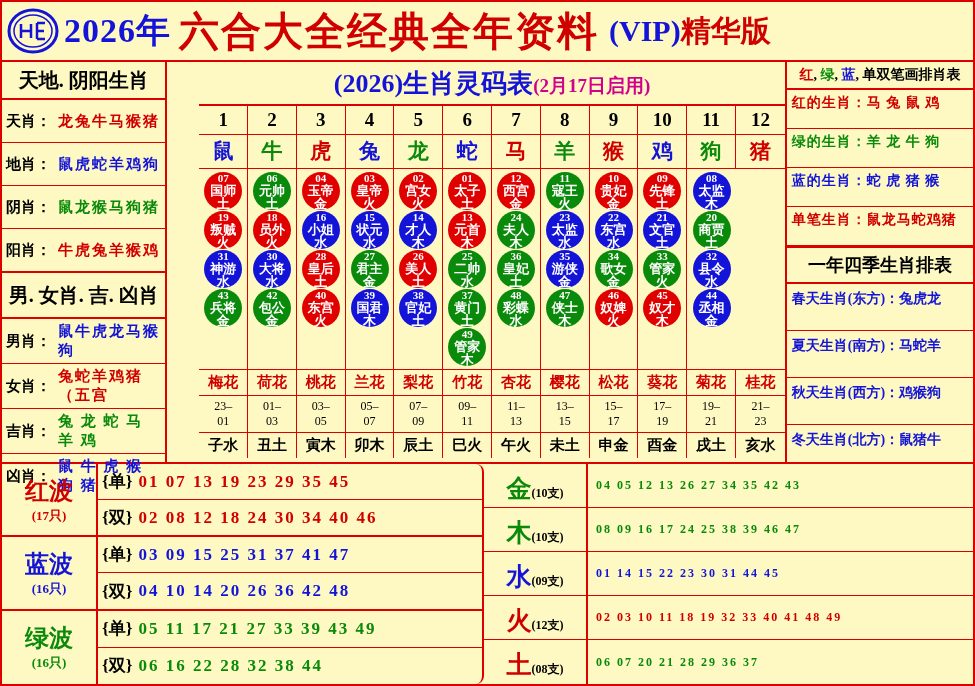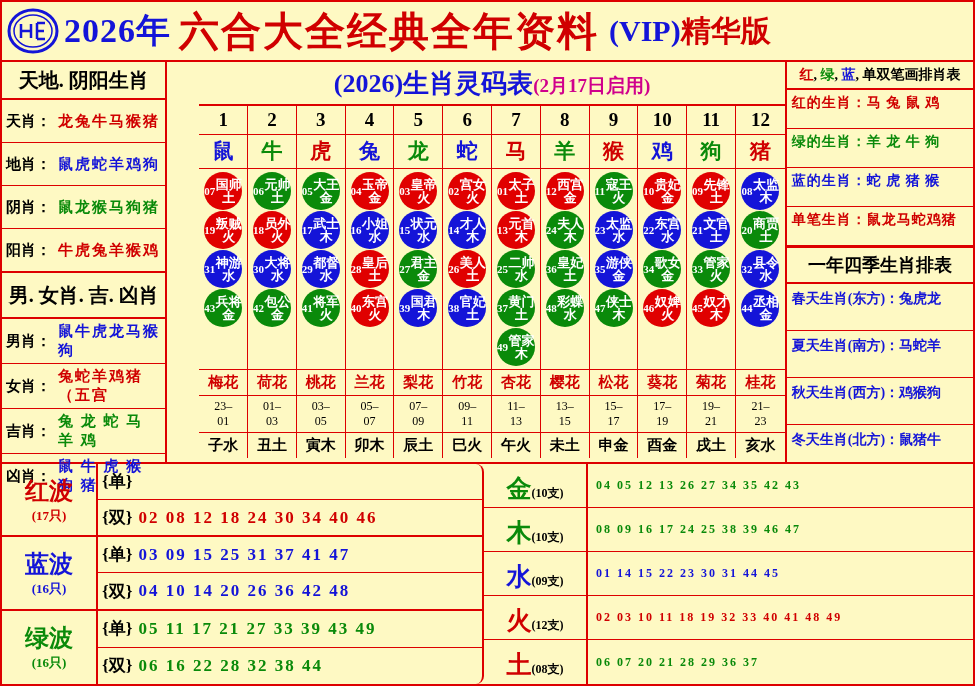--- a/index.html
+++ b/index.html
@@ -39,21 +39,21 @@
   .mtitle{text-align:center;padding:4px 0 3px;border-bottom:2px solid #d00;font-family:"Liberation Serif",serif;font-weight:bold;}
   .mtitle .t1{color:#1414d8;font-size:26px;}
   .mtitle .t2{color:#d0008c;font-size:19px;}
   .grid{display:grid;grid-template-columns:repeat(12,1fr);}
   .gcell{border-right:1px solid #d00;box-sizing:border-box;text-align:center;}
   .gcell:last-child{border-right:none;}
   .rowline{border-bottom:1px solid #d00;}
   .numhdr{font-size:19px;font-weight:bold;color:#000;padding:3px 0;font-family:"Liberation Serif",serif;}
   .zodiac{font-size:21px;font-weight:bold;padding:2px 0 3px;font-family:"Liberation Serif",serif;}
   .ballrow{padding:2px 0;}
-  .ball{width:38px;height:38px;border-radius:50%;margin:1px auto;color:#fff;display:flex;flex-direction:row;align-items:center;justify-content:center;line-height:1;font-family:"Liberation Serif",serif;}
+  .ball{width:38px;height:38px;border-radius:50%;margin:1px auto;color:#fff;display:flex;flex-direction:column;align-items:center;justify-content:center;line-height:1;font-family:"Liberation Serif",serif;}
   .ball .n{font-size:11px;font-weight:bold;}
   .ball .e{font-size:13px;font-weight:bold;}
   .b-red{background:#e00000;}
   .b-blue{background:#1414d8;}
   .b-green{background:#0a8a0a;}
   .flower{font-size:15px;font-weight:bold;color:#d00000;padding:3px 0;font-family:"Liberation Serif",serif;}
   .hours{font-size:12px;color:#000;padding:3px 12px;font-family:"Liberation Serif",serif;}
   .gz{font-size:15px;font-weight:bold;color:#000;padding:3px 0;font-family:"Liberation Serif",serif;}
 
   
@@ -207,38 +207,20 @@
               <div class="ball b-blue">
                 <span class="n">30</span>
                 <span class="e">大将水</span>
               </div>
               <div class="ball b-green">
                 <span class="n">42</span>
                 <span class="e">包公金</span>
               </div>
             </div>
             <div class="gcell ballrow">
-              <div class="ball b-green">
-                <span class="n">05</span>
-                <span class="e">大王金</span>
-              </div>
-              <div class="ball b-blue">
-                <span class="n">17</span>
-                <span class="e">武士木</span>
-              </div>
-              <div class="ball b-blue">
-                <span class="n">29</span>
-                <span class="e">都督水</span>
-              </div>
-              <div class="ball b-green">
-                <span class="n">41</span>
-                <span class="e">将军火</span>
-              </div>
-            </div>
-            <div class="gcell ballrow">
               <div class="ball b-red">
                 <span class="n">04</span>
                 <span class="e">玉帝金</span>
               </div>
               <div class="ball b-blue">
                 <span class="n">16</span>
                 <span class="e">小姐水</span>
               </div>
               <div class="ball b-red">
                 <span class="n">28</span>
@@ -470,20 +452,21 @@
   <div class="bottom">
     <div class="bl">
       <div class="wave">
         <div class="wave-label">
           <span class="wn c-red">红波</span>
           <span class="wc c-red">(17只)</span>
         </div>
         <div class="wave-nums">
           <div class="wline">
             <span class="wtag">{单}</span>
+            <span class="wnums c-red">01 07 13 19 23 29 35 45</span>
           </div>
           <div class="wline">
             <span class="wtag">{双}</span>
             <span class="wnums c-red">02 08 12 18 24 30 34 40 46</span>
           </div>
         </div>
       </div>
       <div class="wave">
         <div class="wave-label">
           <span class="wn c-blue">蓝波</span>

